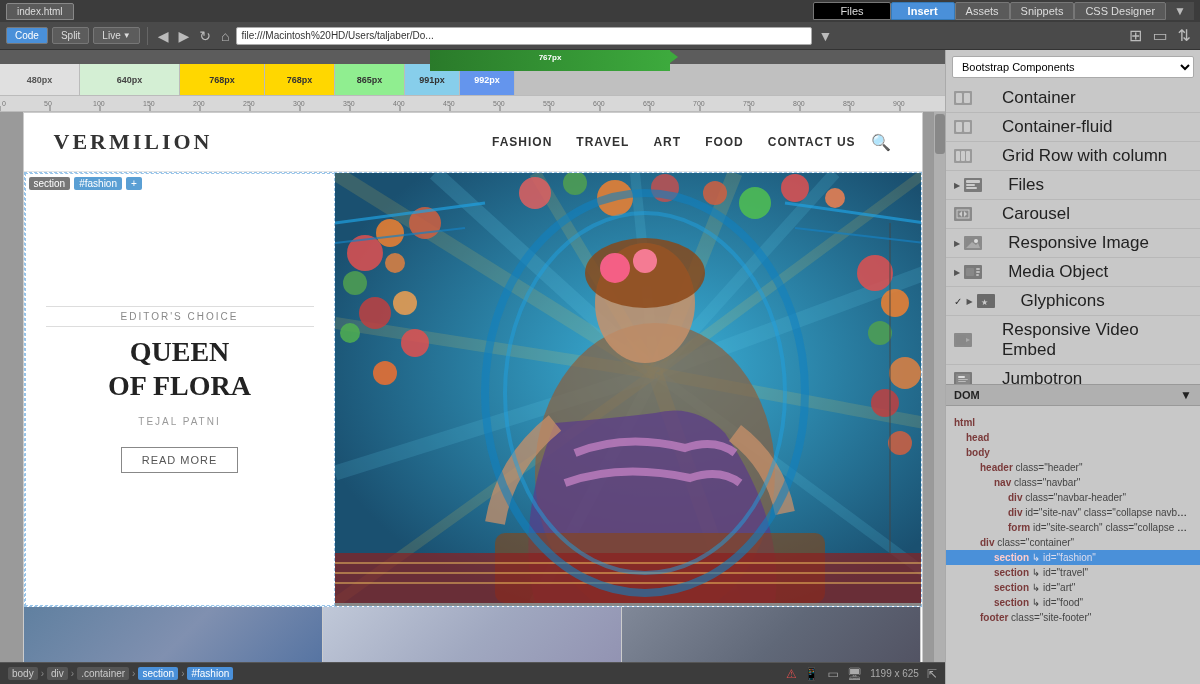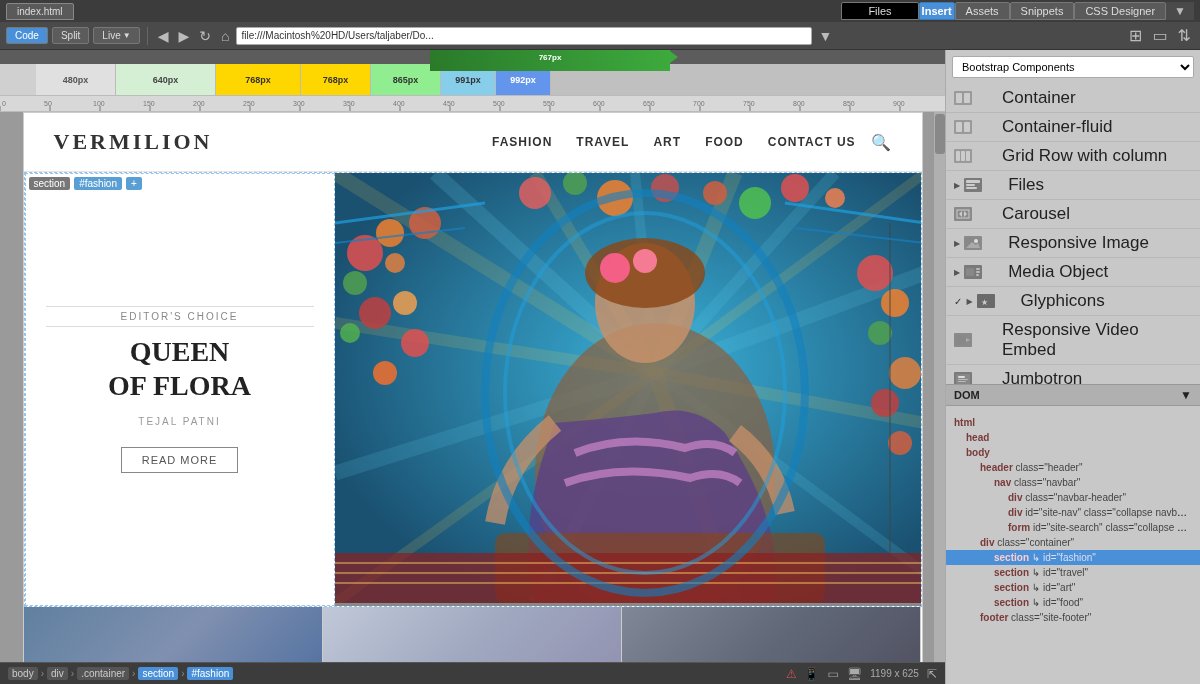--- a/index.html
+++ b/index.html
@@ -374,21 +374,21 @@
   </style>
 </head>
 <body>
 
 <div class="top-bar">
   <span style="background:#5a5a5a;color:#ddd;border:1px solid #888;border-radius:2px 2px 0 0;font-size:10px;padding:2px 10px;cursor:pointer;">index.html</span>
   <span style="flex:1"></span>
 
   <div style="display:flex;gap:0;margin-left:auto;">
     <span style="padding:2px 26px;font-size:11px;color:#ddd;background:#000000;border:1px solid #777;border-radius:2px 2px 0 0;cursor:pointer;">Files</span>
-    <span style="padding:2px 2px;font-size:11px;color:#fff;background:#4a90d9;border:1px solid #357ab8;border-radius:2px 2px 0 0;cursor:pointer;font-weight:bold;">Insert</span>
+    <span style="padding:2px 16px;font-size:11px;color:#fff;background:#4a90d9;border:1px solid #357ab8;border-radius:2px 2px 0 0;cursor:pointer;font-weight:bold;">Insert</span>
     <span style="padding:2px 10px;font-size:11px;color:#ddd;background:#5a5a5a;border:1px solid #777;border-radius:2px 2px 0 0;cursor:pointer;">Assets</span>
     <span style="padding:2px 10px;font-size:11px;color:#ddd;background:#5a5a5a;border:1px solid #777;border-radius:2px 2px 0 0;cursor:pointer;">Snippets</span>
     <span style="padding:2px 10px;font-size:11px;color:#ddd;background:#5a5a5a;border:1px solid #777;border-radius:2px 2px 0 0;cursor:pointer;">CSS Designer</span>
     <span style="padding:2px 8px;font-size:12px;color:#bbb;cursor:pointer;background:#4a4a4a;">▼</span>
   </div>
 </div>
 
 <div class="toolbar">
   <button class="toolbar-btn active">Code</button>
   <button class="toolbar-btn">Split</button>
@@ -413,21 +413,21 @@
 
   <div class="canvas-panel">
 
     <div style="background:#5c5c5c;height:14px;position:relative;display:flex;align-items:center;">
       <div style="position:absolute;left:430px;width:240px;height:28px;background:linear-gradient(to right,#2a7a2a,#3daa3d);display:flex;align-items:center;justify-content:center;color:white;font-size:8px;font-weight:bold;">
         <span>767px</span>
         <span style="position:absolute;right:-8px;border-left:8px solid #3daa3d;border-top:6px solid transparent;border-bottom:6px solid transparent;"></span>
       </div>
     </div>
 
-    <div style="height:32px;background:#d0d0d0;display:flex;align-items:stretch;border-bottom:1px solid #bbb;padding-left:36px;">
+    <div style="height:32px;background:#d0d0d0;display:flex;align-items:stretch;border-bottom:1px solid #bbb;">
       <div style="width:80px;background:#e0e0e0;display:flex;align-items:center;justify-content:center;font-size:9px;font-weight:bold;color:#555;border-right:1px solid #bbb;">480px</div>
       <div style="width:100px;background:#d4efd4;display:flex;align-items:center;justify-content:center;font-size:9px;font-weight:bold;color:#444;border-right:1px solid #bbb;">640px</div>
       <div style="width:85px;background:#ffd700;display:flex;align-items:center;justify-content:center;font-size:9px;font-weight:bold;color:#333;border-right:1px solid #bbb;">768px</div>
       <div style="width:70px;background:#ffd700;display:flex;align-items:center;justify-content:center;font-size:9px;font-weight:bold;color:#333;border-right:1px solid #bbb;">768px</div>
       <div style="width:70px;background:#90ee90;display:flex;align-items:center;justify-content:center;font-size:9px;font-weight:bold;color:#333;border-right:1px solid #bbb;">865px</div>
       <div style="width:55px;background:#87ceeb;display:flex;align-items:center;justify-content:center;font-size:9px;font-weight:bold;color:#333;border-right:1px solid #bbb;">991px</div>
       <div style="width:55px;background:#6495ed;display:flex;align-items:center;justify-content:center;font-size:9px;font-weight:bold;color:white;border-right:1px solid #bbb;">992px</div>
       <div style="flex:1;background:#c0c0c0;"></div>
     </div>
 

